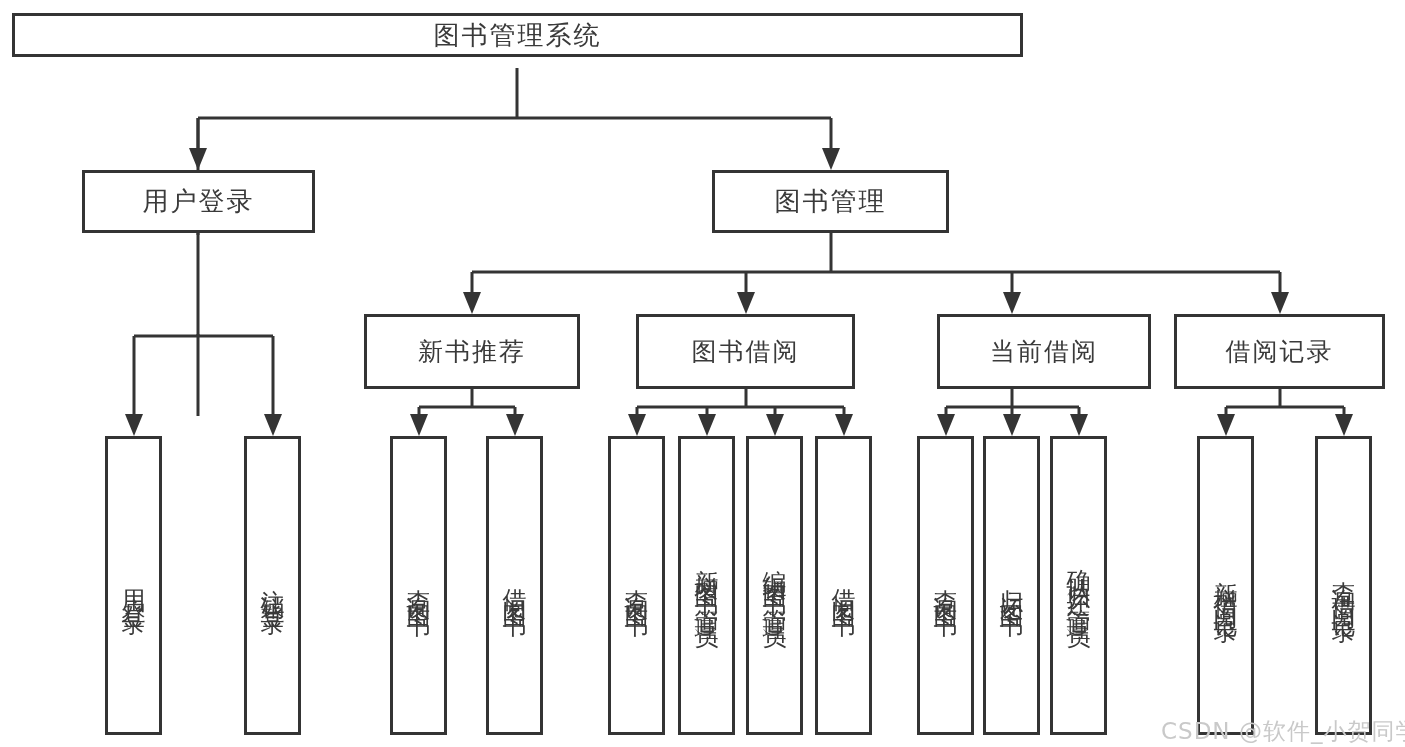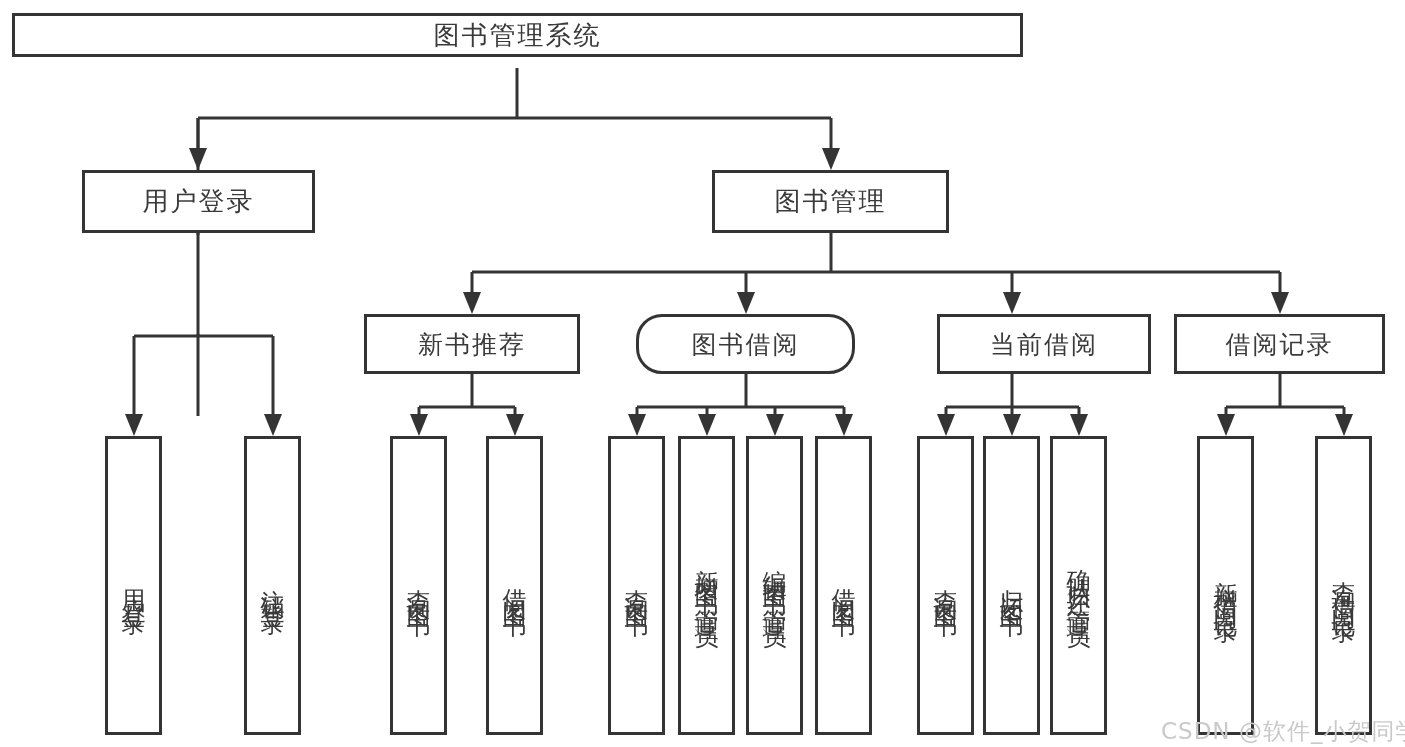--- a/index.html
+++ b/index.html
@@ -23,21 +23,21 @@
     background: #ffffff;
     color: #3a3a3a;
     display: flex;
     align-items: center;
     justify-content: center;
     letter-spacing: 2px;
     z-index: 2;
   }
   .root-box  { left: 12px;  top: 13px;  width: 1011px; height: 44px; font-size: 26px; }
   .l2-box    { top: 170px; height: 63px; font-size: 26px; }
-  .l3-box    { top: 314px; height: 60px; font-size: 25px; }
+  .l3-box    { top: 314px; height: 75px; font-size: 25px; }
   .vbox {
     position: absolute;
     box-sizing: border-box;
     top: 436px;
     width: 57px;
     height: 299px;
     border: 3px solid #343434;
     background: #ffffff;
     color: #3a3a3a;
     display: flex;
@@ -128,21 +128,21 @@
   <div class="hbox l2-box" style="left:82px; width:233px;">
     <span>用户登录</span>
   </div>
   <div class="hbox l2-box" style="left:712px; width:237px;">
     <span>图书管理</span>
   </div>
 
   <div class="hbox l3-box" style="left:364px; width:216px;">
     <span>新书推荐</span>
   </div>
-  <div class="hbox l3-box" style="left:636px; width:219px;border-radius:26px;">
+  <div class="hbox l3-box" style="left:636px; width:219px;">
     <span>图书借阅</span>
   </div>
   <div class="hbox l3-box" style="left:905px; width:214px;margin-left:32px;">
     <span>当前借阅</span>
   </div>
   <div class="hbox l3-box" style="left:1174px; width:211px;">
     <span>借阅记录</span>
   </div>
 
   <div class="vbox" style="left:105px;">

